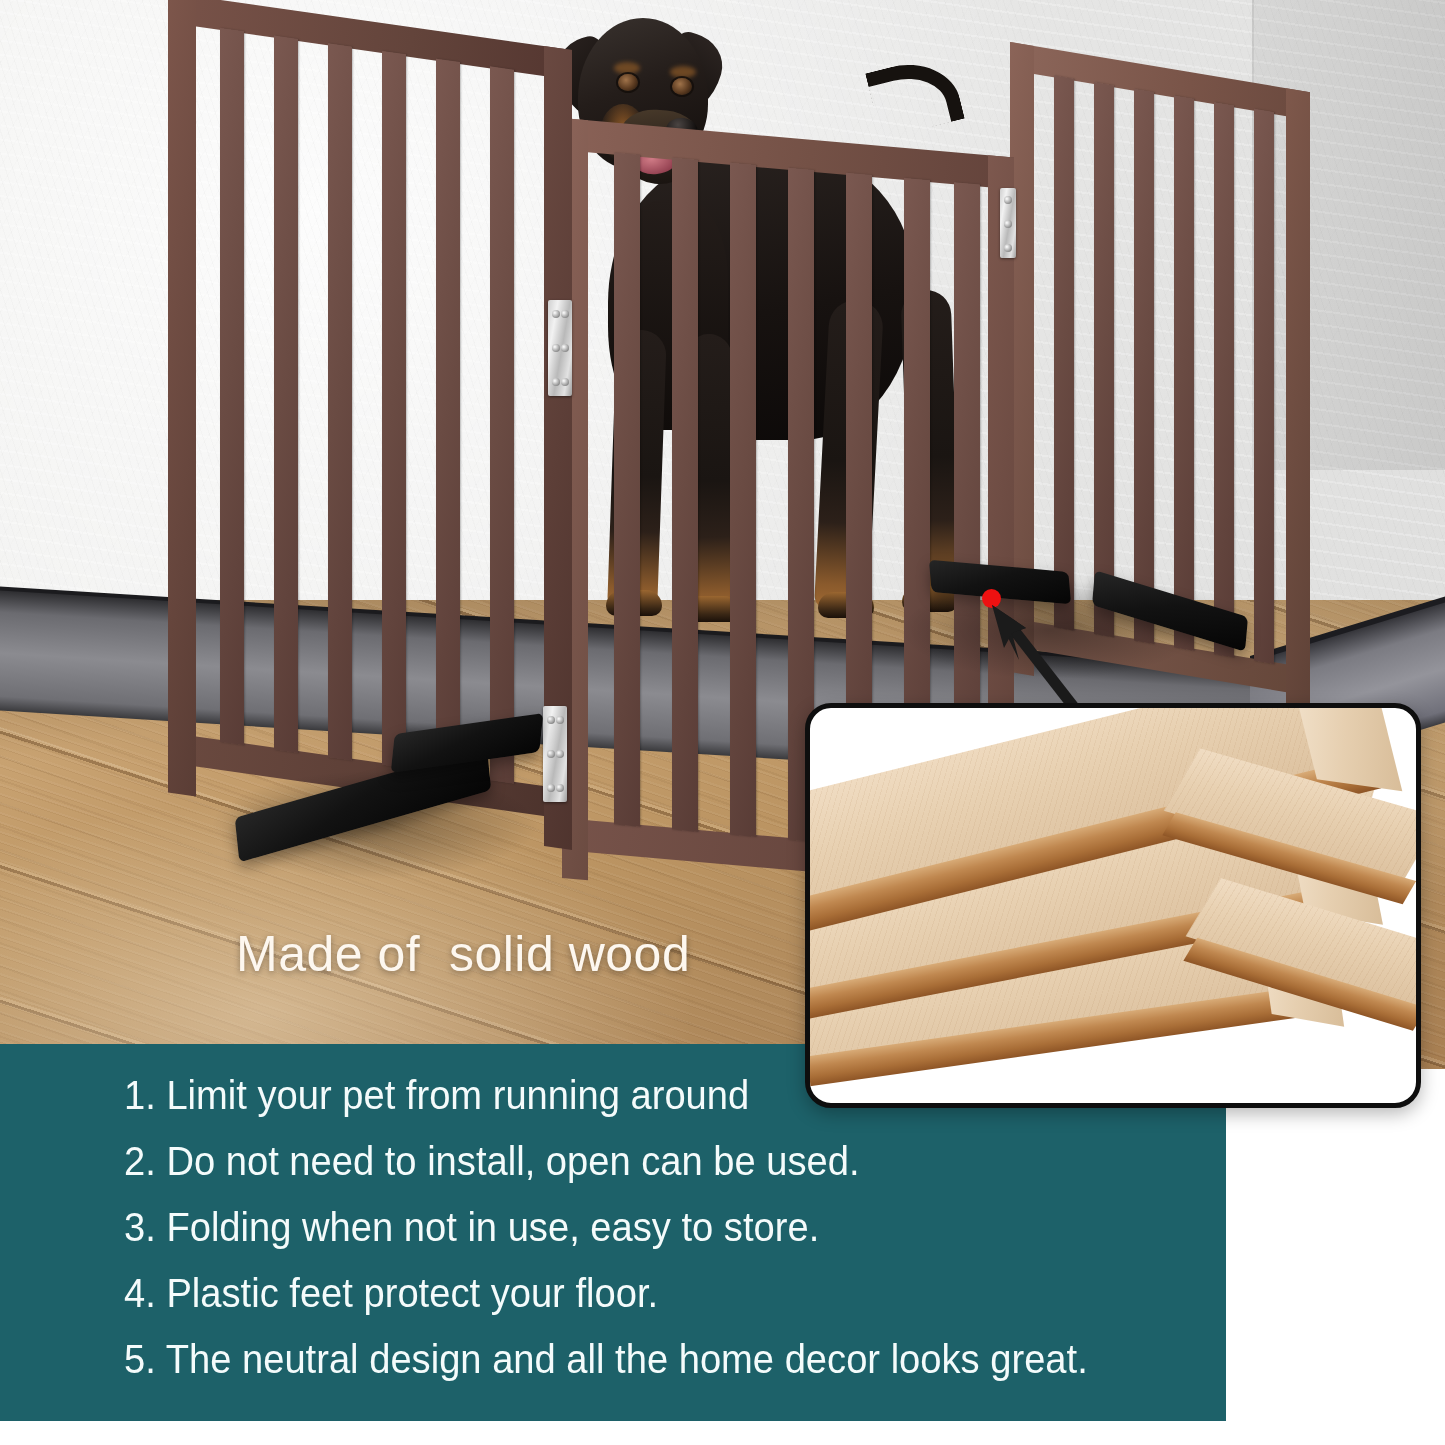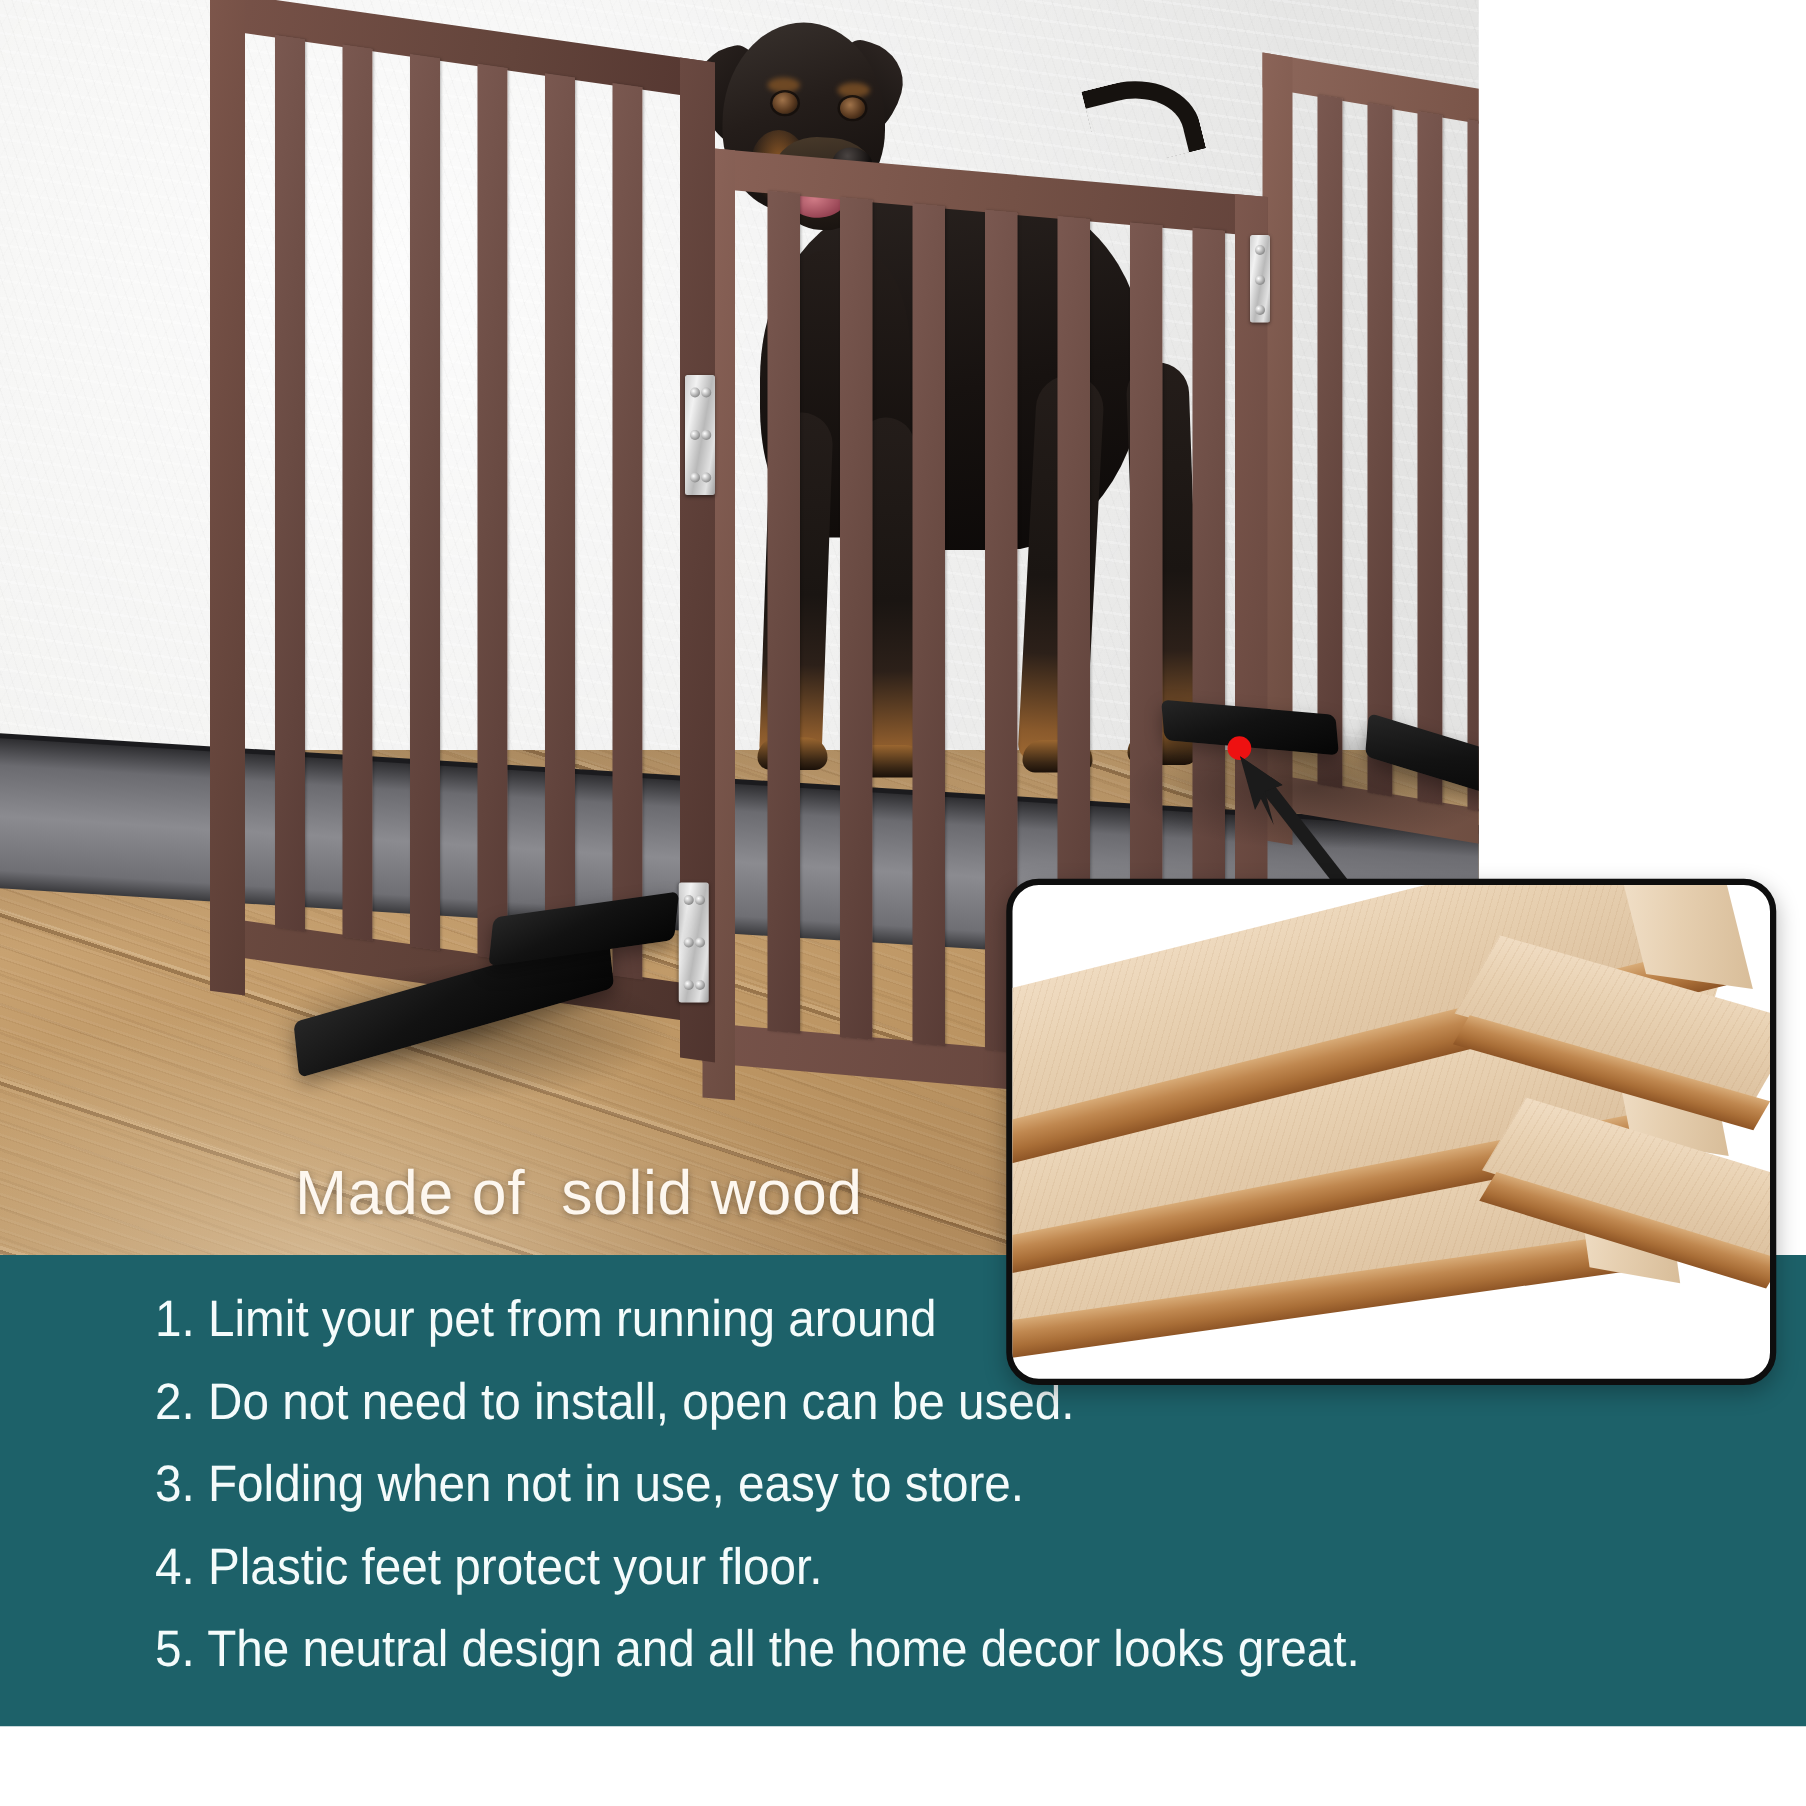--- a/index.html
+++ b/index.html
@@ -13,21 +13,21 @@
     height: 1445px;
     overflow: hidden;
     font-family: "Liberation Sans", sans-serif;
     background: #ffffff;
   }
 
   
   #photo {
     position: absolute;
     left: 0; top: 0;
-    width: 1183px;
+    width: 1445px;
     height: 1069px;
     overflow: hidden;
   }
 
   
   .wall {
     position: absolute;
     left: 0; top: 0;
     width: 1445px; height: 720px;
     background:
@@ -367,22 +367,22 @@
     color: #fdf7ef;
     letter-spacing: 0.5px;
     white-space: pre;
     text-shadow: 0 2px 6px rgba(0,0,0,.35);
     z-index: 45;
   }
 
   
   #features {
     position: absolute;
-    left: 0; top: 1004px;
-    width: 1445px; height: 377px;
+    left: 0; top: 1044px;
+    width: 1226px; height: 377px;
     background: #1d6169;
     z-index: 30;
   }
   #feature-list {
     position: absolute;
     left: 124px; top: 18px;
     width: 1280px;
     margin: 0; padding: 0;
     list-style: none;
   }

